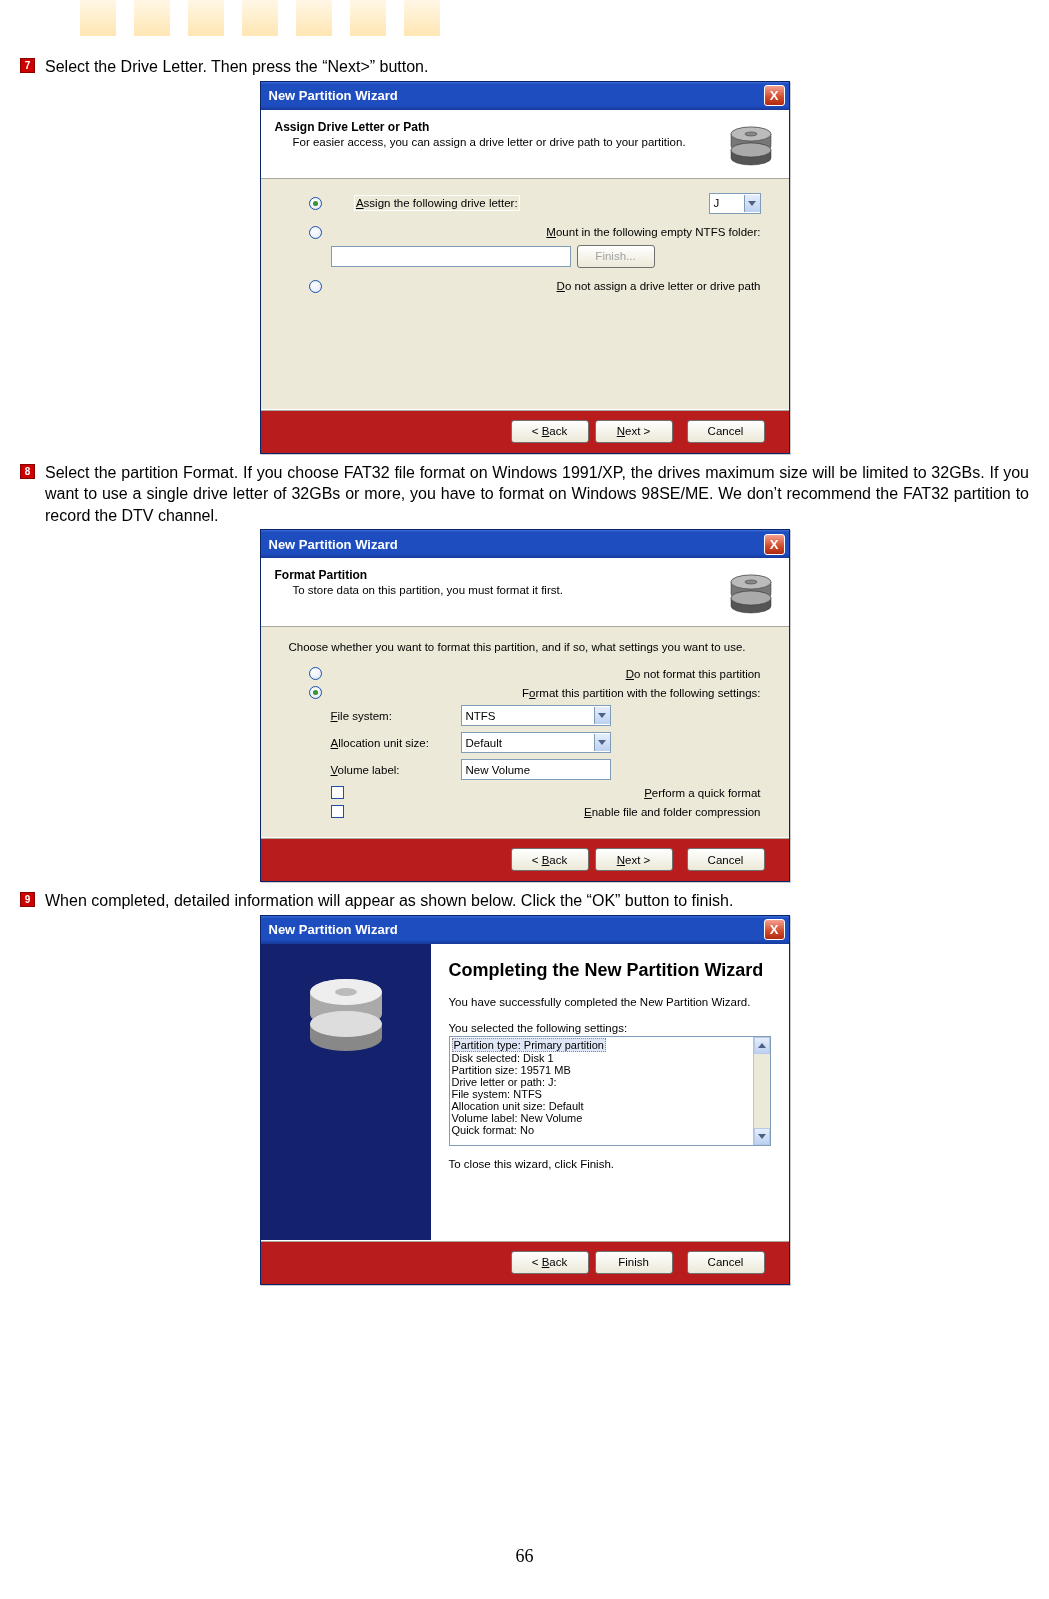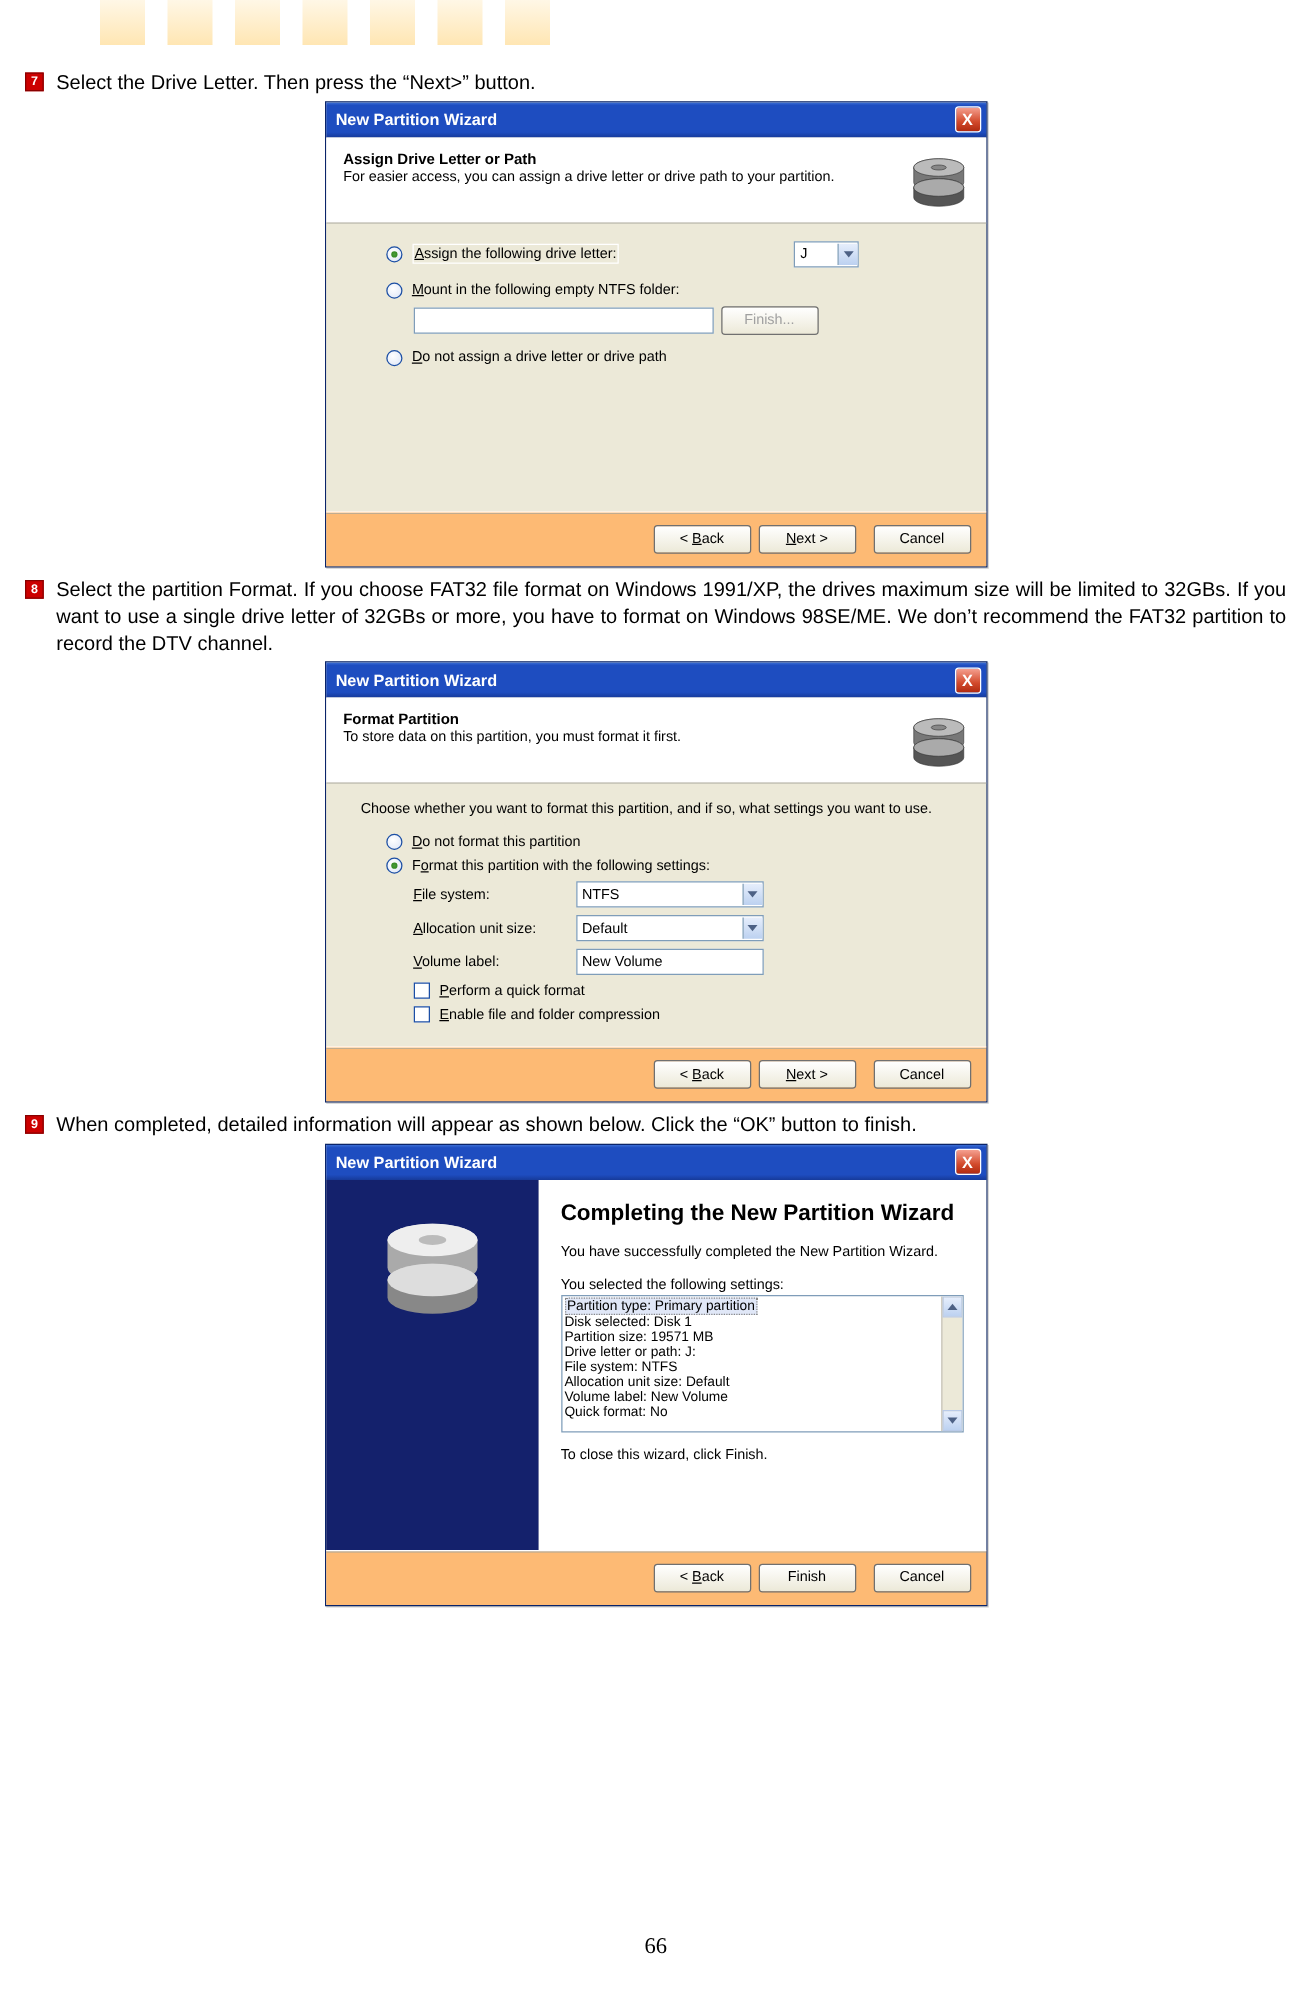--- a/index.html
+++ b/index.html
@@ -72,34 +72,34 @@
   }
   .wiz-header {
     background: #fff;
     border-bottom: 1px solid #aca899;
     padding: 10px 14px;
     display: flex; align-items: flex-start;
     min-height: 62px;
   }
   .wiz-header-text { flex: 1; }
   .wiz-header-title { font-weight: bold; font-size: 12px; margin-bottom: 2px; }
-  .wiz-header-sub { font-size: 11.5px; }
+  .wiz-header-sub { font-size: 11.5px; margin-left: 18px; }
   .wiz-icon {
     width: 48px; height: 48px; flex-shrink: 0; margin-left: 10px;
   }
   .wiz-icon svg { width: 48px; height: 48px; }
   .wiz-body {
     padding: 14px 28px 14px 48px;
     background: #ece9d8;
     min-height: 210px;
     font-size: 11.5px;
   }
   .wiz-body.tall1 { min-height: 230px; }
   .wiz-body .intro { margin-bottom: 14px; margin-left: -20px; }
-  .radio-row, .check-row { display: flex; align-items: center; margin-bottom: 12px; }
+  .radio-row, .check-row { display: flex; align-items: center; margin-bottom: 12px; justify-content: space-between; }
   .radio-row.tight { margin-bottom: 6px; }
   .radio-outer {
     width: 13px; height: 13px; border-radius: 50%;
     border: 1px solid #1c4fa5; background: radial-gradient(circle at 40% 35%, #fff, #dce5f6);
     margin-right: 8px; display: flex; align-items: center; justify-content: center; flex-shrink:0;
   }
   .radio-outer.checked::after {
     content: ""; width: 5px; height: 5px; border-radius: 50%;
     background: radial-gradient(circle, #4a9e3a, #2a7e1a);
   }
@@ -122,23 +122,23 @@
   .xp-button {
     height: 23px; min-width: 78px;
     border: 1px solid #707070; border-radius: 3px;
     background: linear-gradient(#fff,#ece9d8);
     font-size: 11.5px; padding: 0 10px; margin-left: 6px;
   }
   .xp-button.disabled { color: #a0a0a0; }
   .wiz-footer {
     border-top: 1px solid #fff;
     box-shadow: inset 0 1px 0 #aca899;
-    padding: 10px 12px;
+    padding: 10px 24px;
     display: flex; justify-content: flex-end;
-    background: #fdba74;
+    background: #b91c1c;
   }
   .boxed { border: 1px groove #fff; padding: 1px; }
 
   
   .wiz-split { display: flex; }
   .wiz-side {
     width: 170px; background: #14216c;
     display: flex; align-items: flex-start; justify-content: center; padding-top: 20px;
   }
   .wiz-side svg { width: 90px; height: 90px; }

